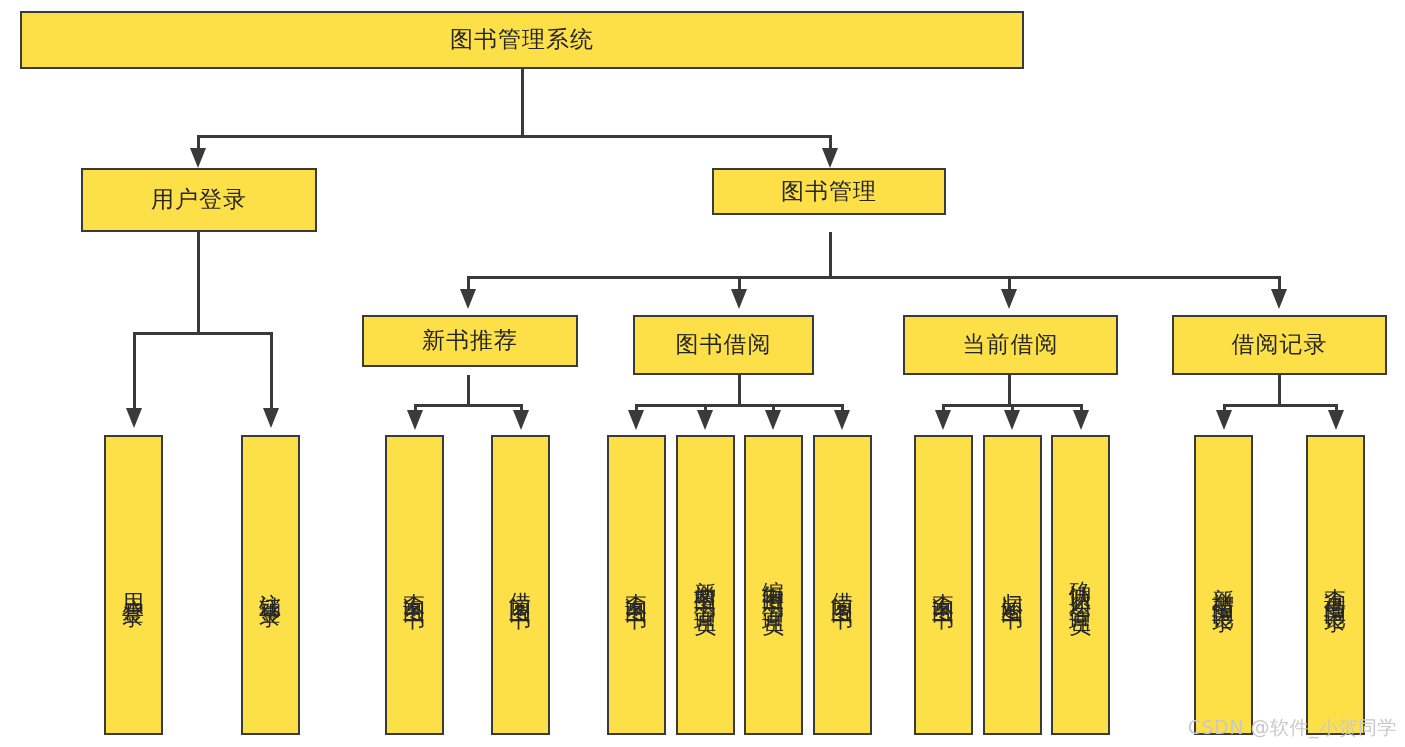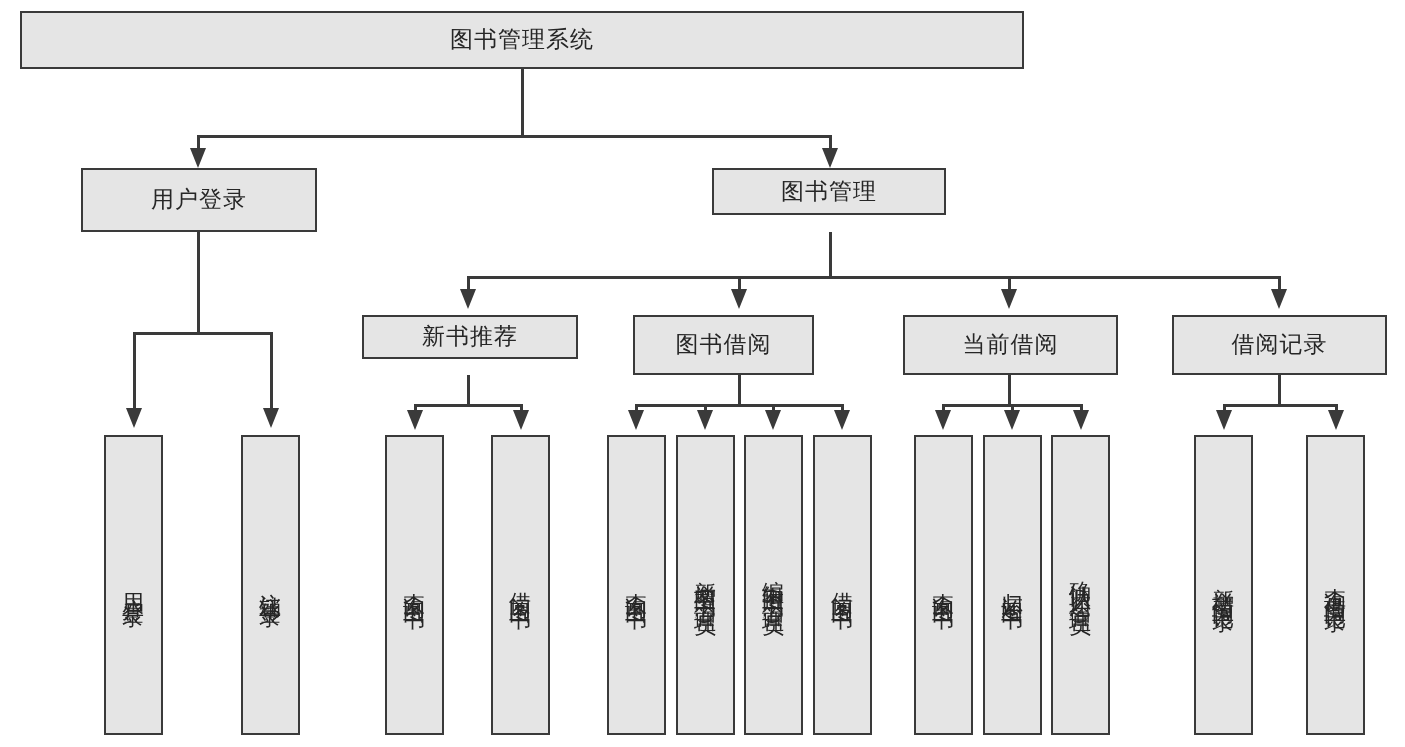--- a/index.html
+++ b/index.html
@@ -12,21 +12,21 @@
     position:relative;
     width:1405px;
     height:747px;
     background:#ffffff;
     overflow:hidden;
   }
   
   .box{
     position:absolute;
     box-sizing:border-box;
-    background:#e5e5e5;
+    background:#fde047;
     border:2.5px solid #3a3a3a;
     display:flex;
     align-items:center;
     justify-content:center;
     color:#262626;
     letter-spacing:1px;
   }
   .box.h{
     font-size:23px;
     line-height:1.1;
@@ -111,21 +111,21 @@
   <div class="ln h" style="left:467px;top:276px;width:814px;"></div>
   <div class="ln v" style="left:467px;top:276px;height:21px;"></div>
   <div class="arrow" style="left:460px;top:289px;"></div>
   <div class="ln v" style="left:738px;top:276px;height:21px;"></div>
   <div class="arrow" style="left:731px;top:289px;"></div>
   <div class="ln v" style="left:1008px;top:276px;height:21px;"></div>
   <div class="arrow" style="left:1001px;top:289px;"></div>
   <div class="ln v" style="left:1278px;top:276px;height:21px;"></div>
   <div class="arrow" style="left:1271px;top:289px;"></div>
 
-  <div class="box h" style="left:362px;top:315px;width:216px;height:44px;">
+  <div class="box h" style="left:362px;top:315px;width:216px;height:52px;">
     <span>新书推荐</span>
   </div>
   <div class="box h" style="left:633px;top:315px;width:181px;height:60px;">
     <span>图书借阅</span>
   </div>
   <div class="box h" style="left:1172px;top:315px;width:215px;height:60px;">
     <span>借阅记录</span>
   </div>
   <div class="box h" style="left:903px;top:315px;width:215px;height:60px;">
     <span>当前借阅</span>
@@ -202,14 +202,15 @@
     <span class="vtext">确认归还（管理员）</span>
   </div>
 
   <div class="box v" style="left:1194px;top:435px;width:59px;height:300px;">
     <span class="vtext">新增借阅记录</span>
   </div>
   <div class="box v" style="left:1306px;top:435px;width:59px;height:300px;">
     <span class="vtext">查询借阅记录</span>
   </div>
 
+  <div id="watermark">CSDN @软件_小贺同学</div>
 
 </div>
 
 </body></html>

